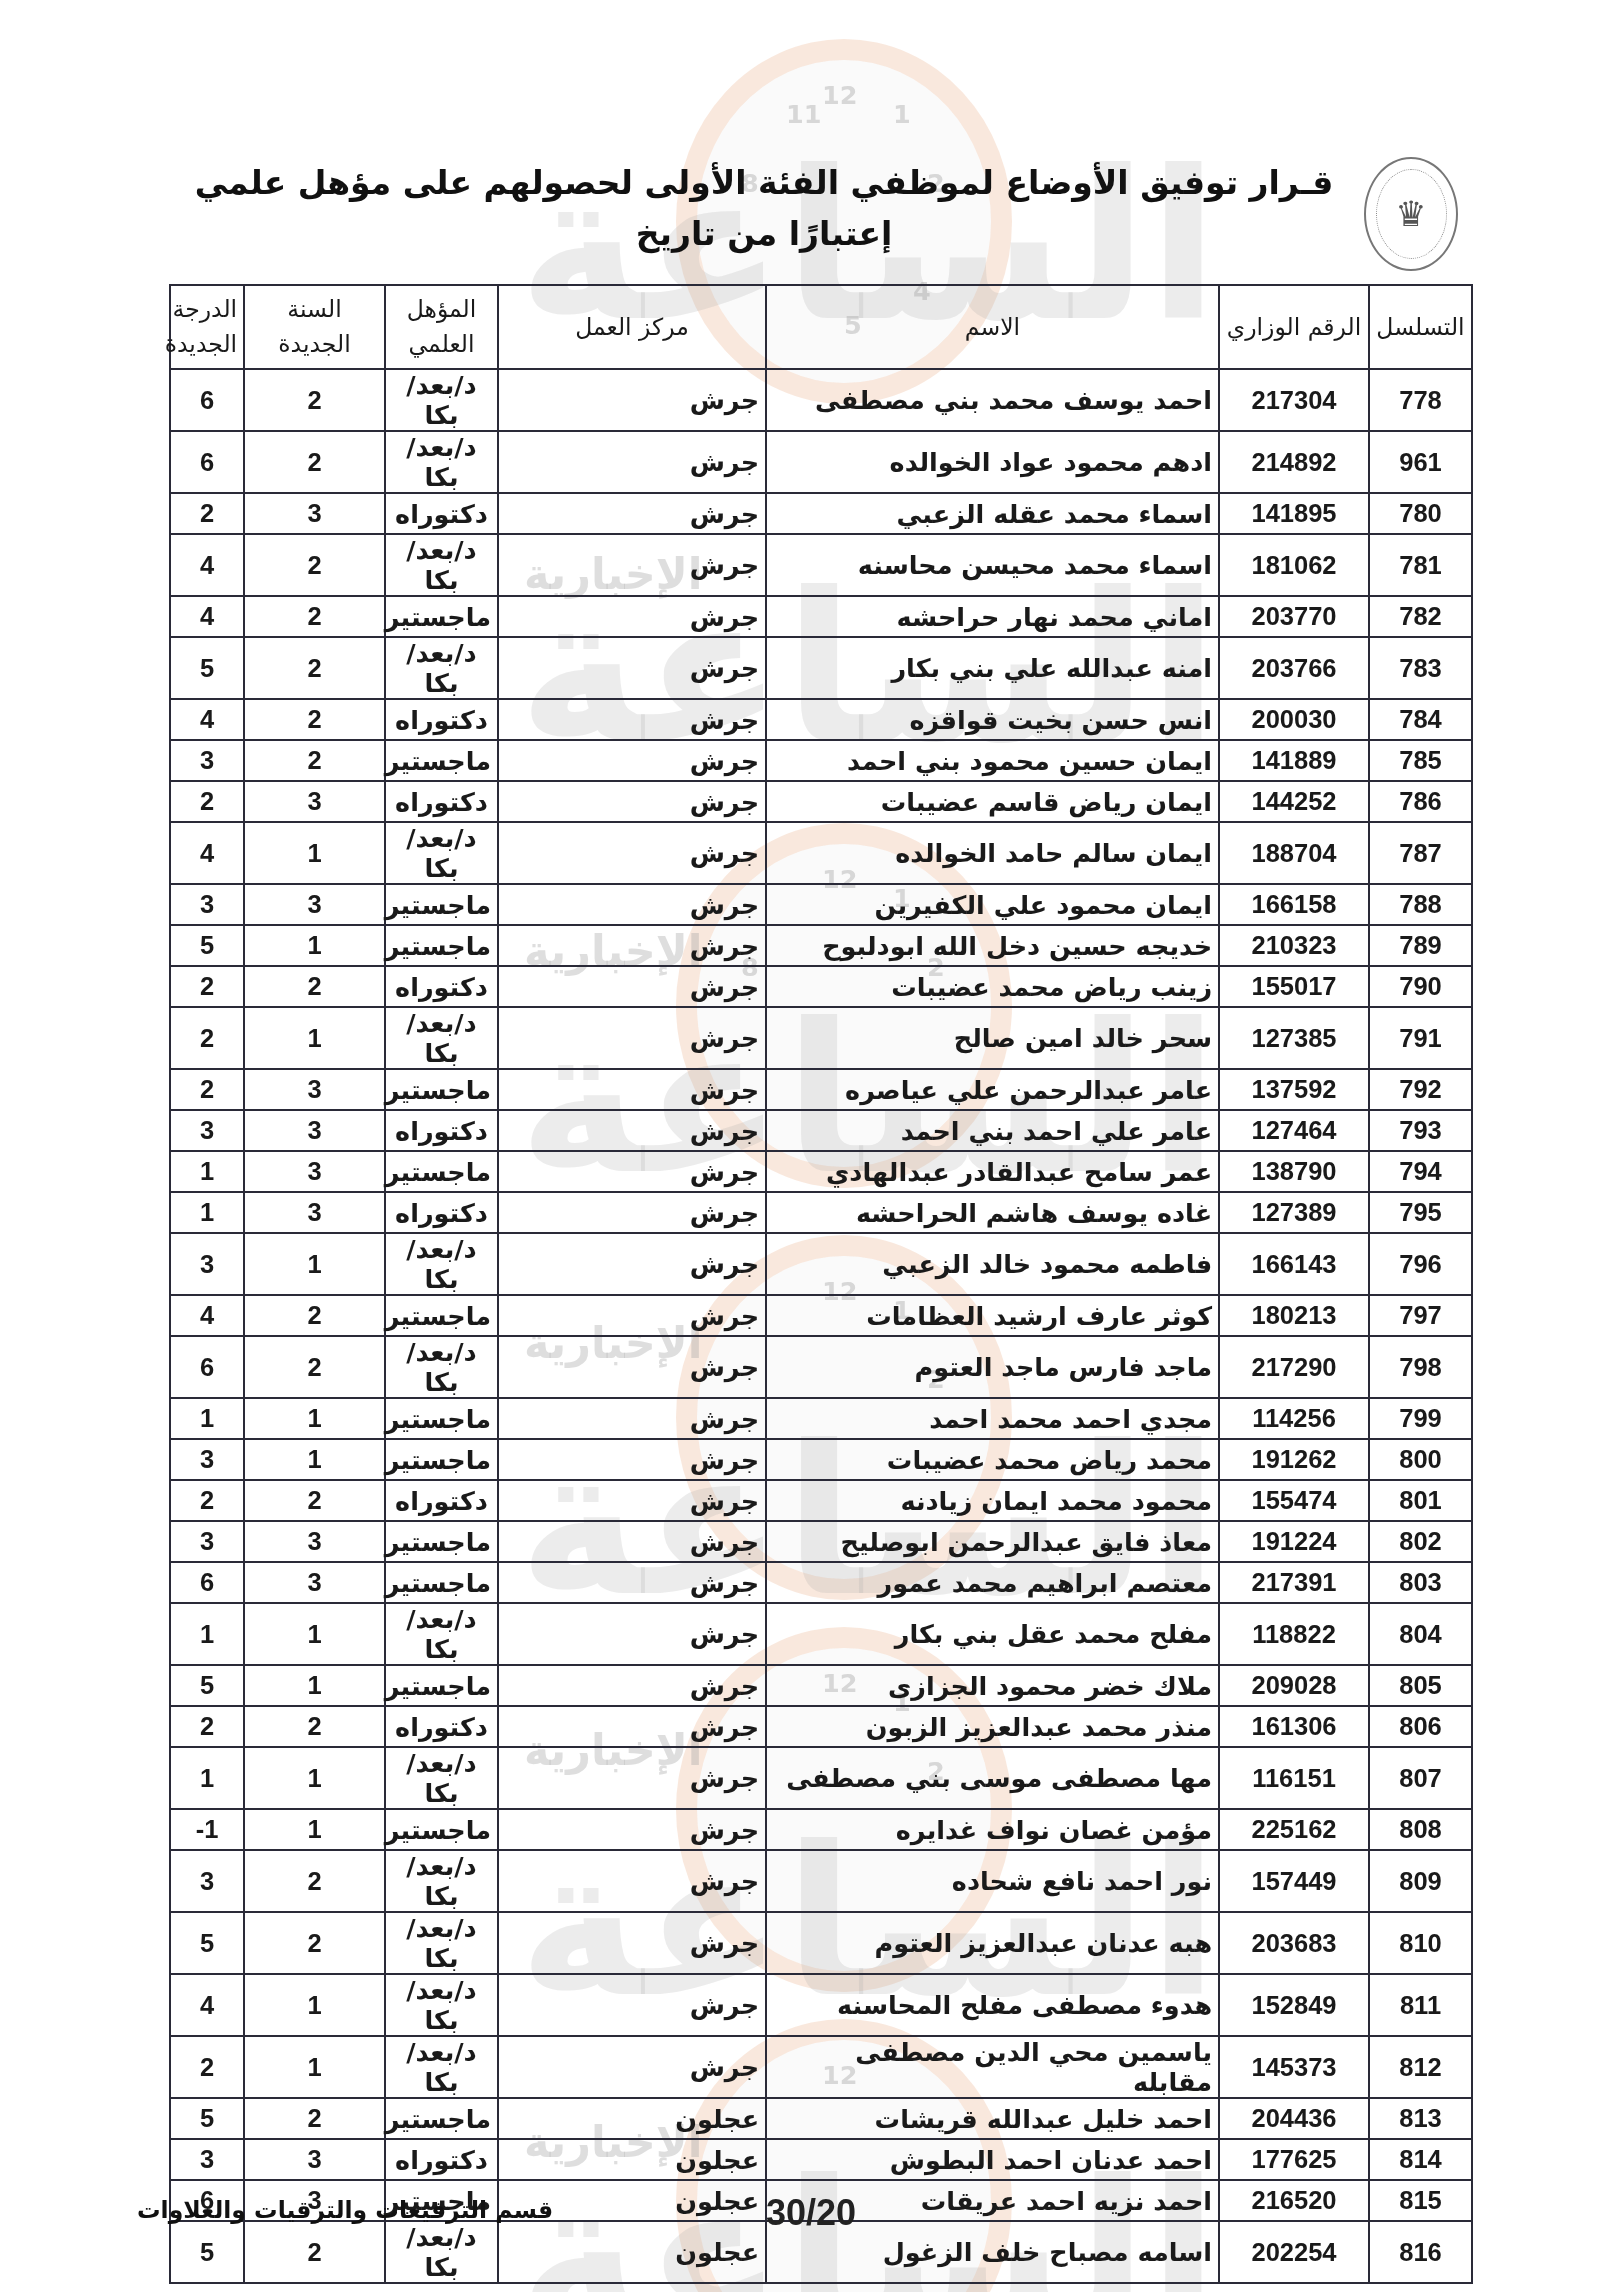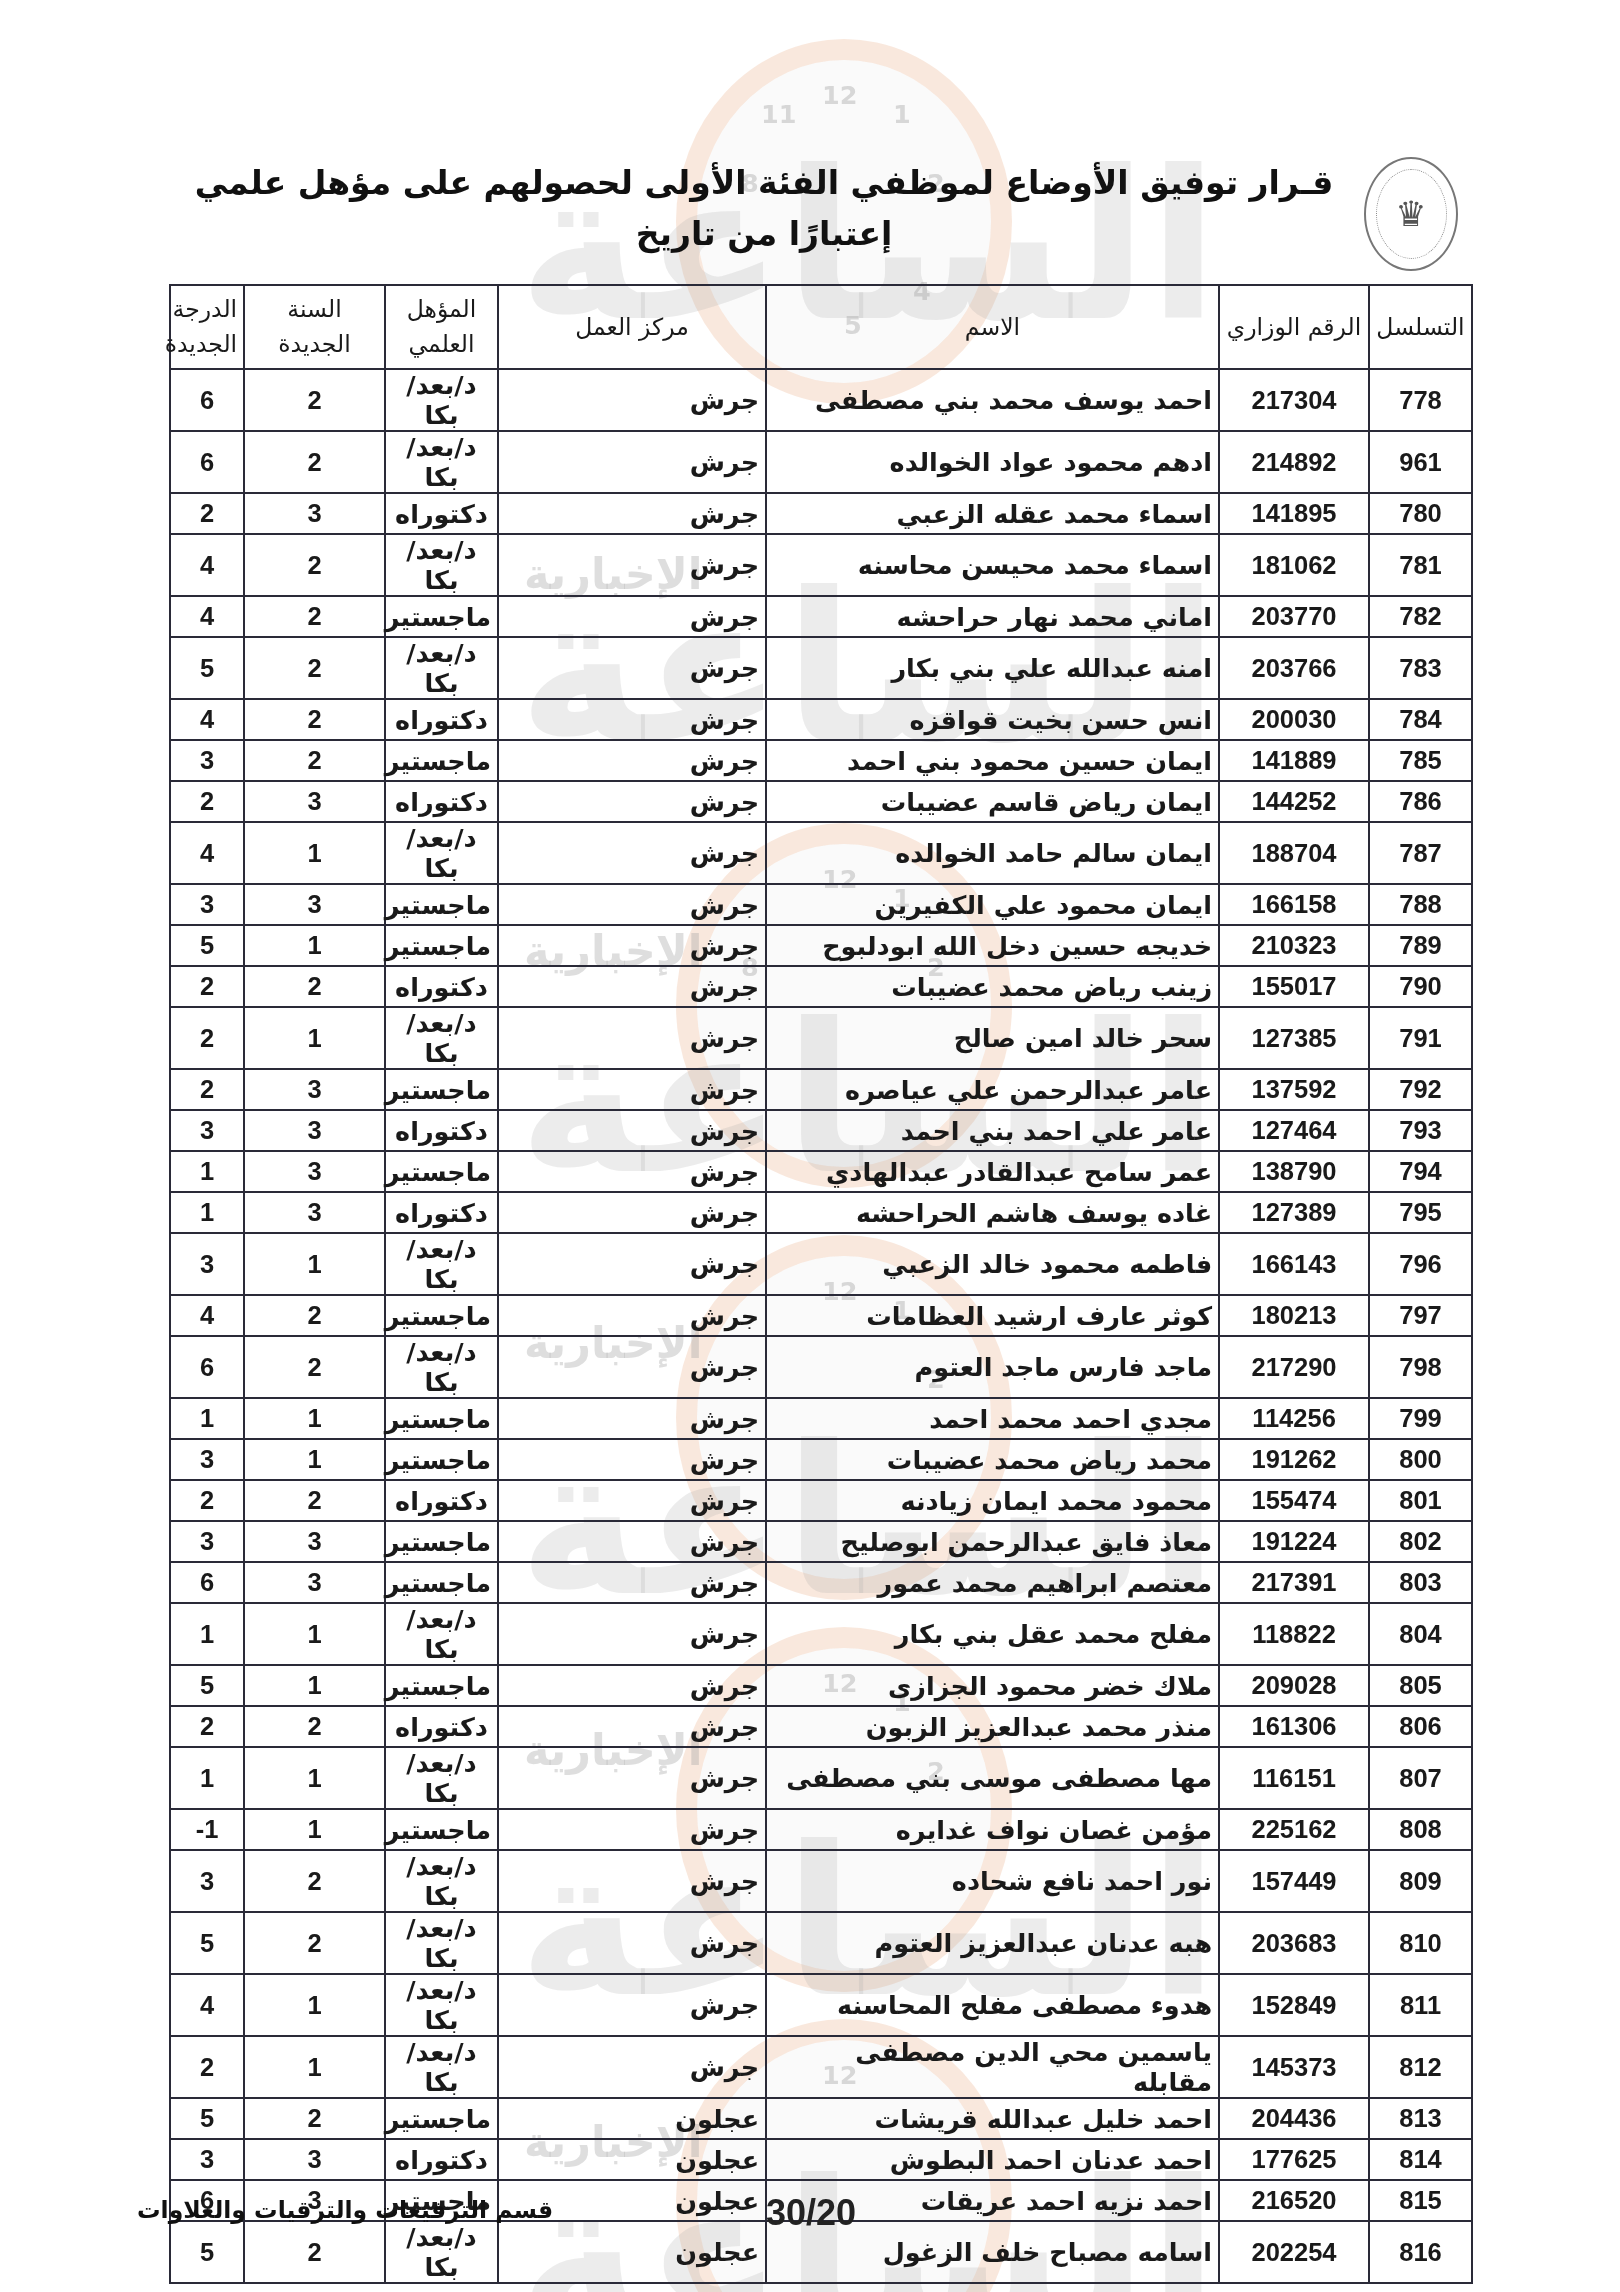--- a/index.html
+++ b/index.html
@@ -69,21 +69,21 @@
 <body>
 
 <div class="watermark" style="left:0;top:0;width:1620px;height:1628px;">
   <div class="wm-clock" style="left:676px;top:39px;">
     <span class="num" style="left:125px;top:19.6px;">12</span>
     <span class="num" style="left:196px;top:39px;">1</span>
     <span class="num" style="left:230px;top:108px;">2</span>
     <span class="num" style="left:216px;top:216px;">4</span>
     <span class="num" style="left:147px;top:250px;">5</span>
     <span class="num" style="left:44px;top:108px;">8</span>
-    <span class="num" style="left:64px;top:39px;">11</span>
+    <span class="num" style="left:89px;top:39px;">11</span>
   </div>
   <div class="wm-clock" style="left:676px;top:823px;">
     <span class="num" style="left:125px;top:19.6px;">12</span>
     <span class="num" style="left:196px;top:39px;">1</span>
     <span class="num" style="left:230px;top:108px;">2</span>
     <span class="num" style="left:44px;top:108px;">8</span>
   </div>
   <div class="wm-clock" style="left:676px;top:1235px;">
     <span class="num" style="left:125px;top:19.6px;">12</span>
     <span class="num" style="left:196px;top:39px;">1</span>

